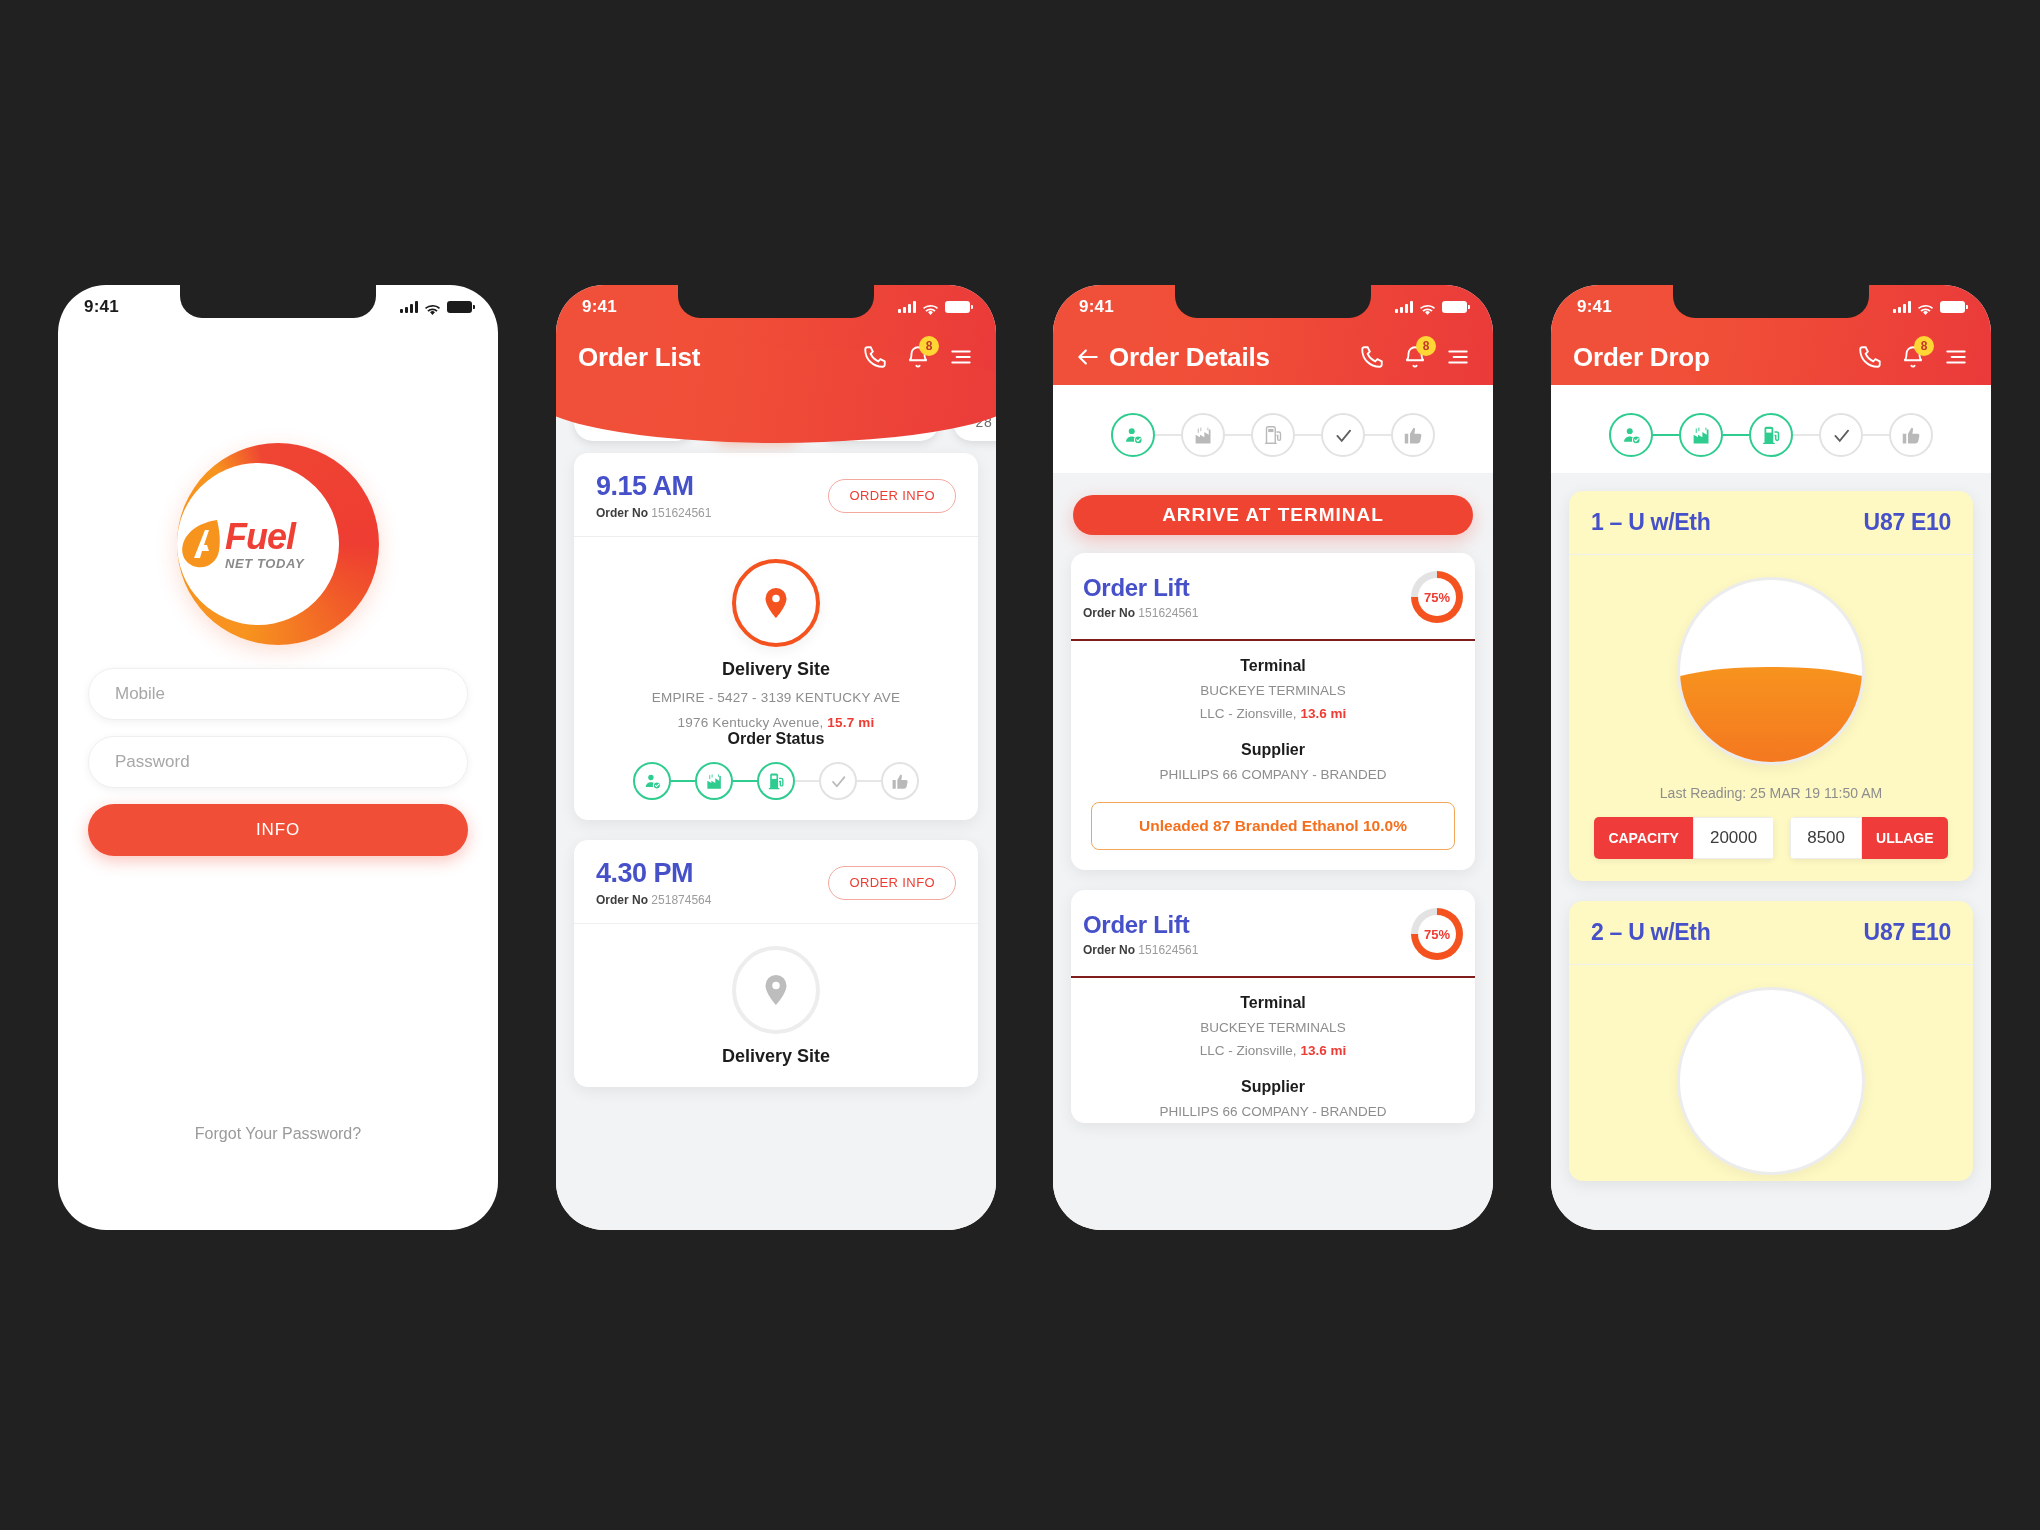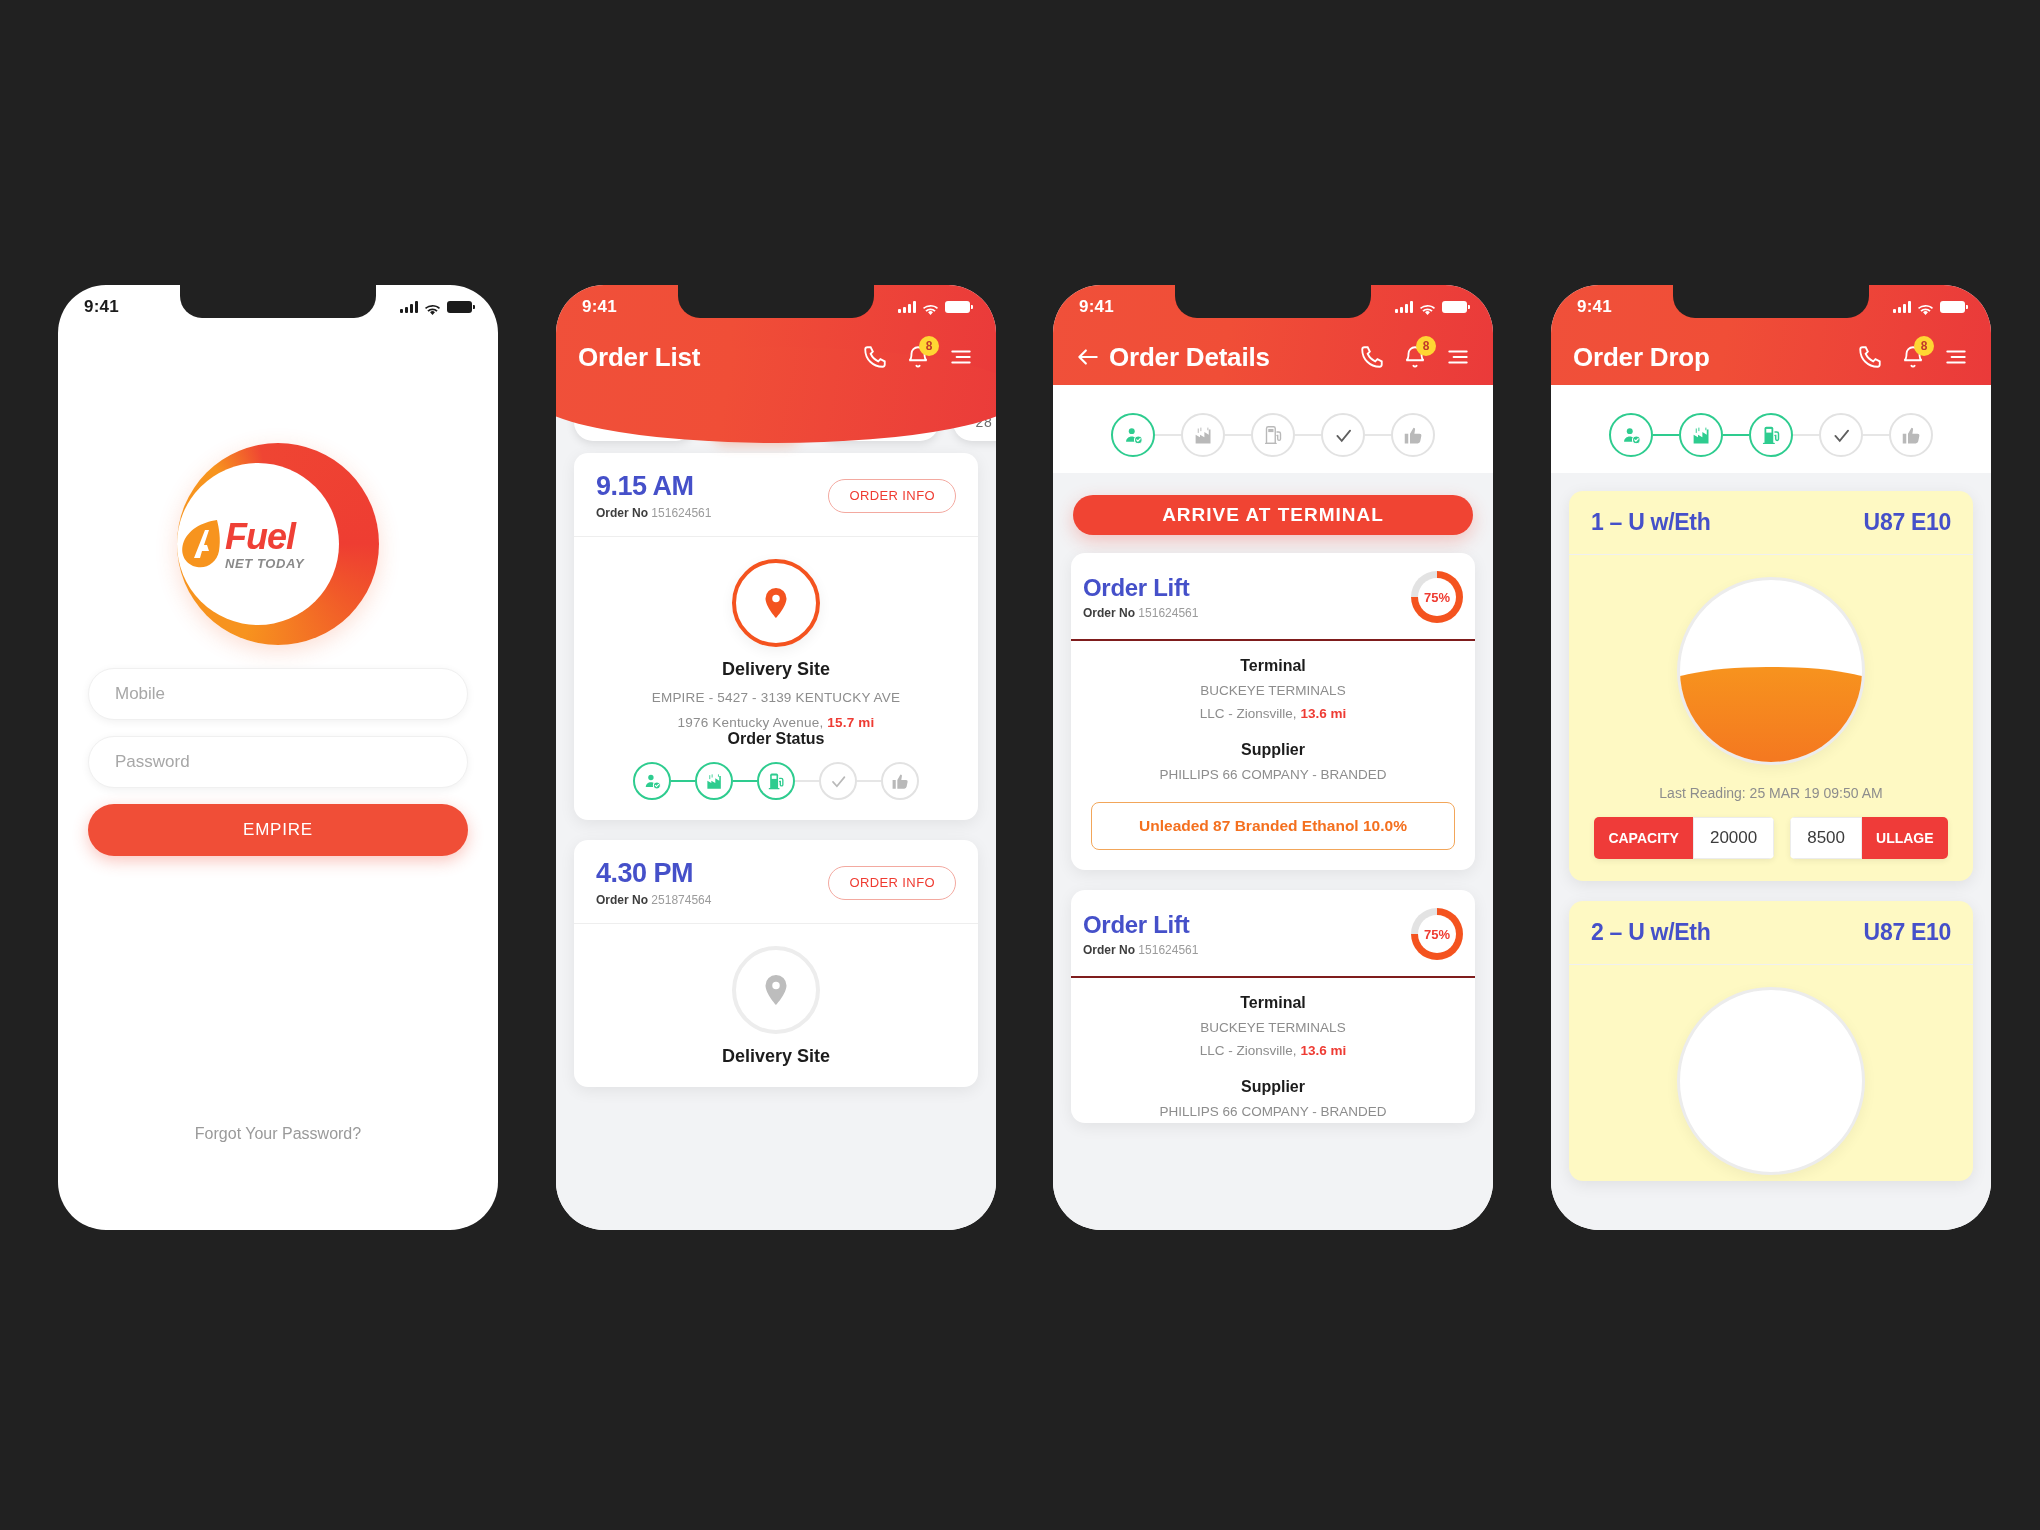--- a/index.html
+++ b/index.html
@@ -345,21 +345,21 @@
         </div>
       </div>
 
       <div class="field" id="field-mobile">
         <span>Mobile</span>
       </div>
       <div class="field" id="field-password">
         <span>Password</span>
       </div>
 
-      <button class="login-btn">EMPIRE</button>
+      <button class="login-btn">INFO</button>
       <div class="forgot">Forgot Your Password?</div>
     </div>
   </div>
 
   <div class="phone" id="phone2">
     <div class="apphead curved"></div>
     <div class="notch"></div>
     <div class="statusbar light">
       <span class="sb-time">9:41</span>
       <span class="sb-right">
@@ -712,21 +712,21 @@
       <div class="tank-card">
         <div class="tank-head">
           <span>1 – U w/Eth</span>
           <span>U87 E10</span>
         </div>
         <div class="gauge-wrap">
           <div class="gauge">
             <div class="fill" style="height: 52%;"></div>
           </div>
         </div>
-        <div class="reading">Last Reading: 25 MAR 19 09:50 AM</div>
+        <div class="reading">Last Reading: 25 MAR 19 11:50 AM</div>
         <div class="segrow">
           <div class="seg">
             <span class="lab">CAPACITY</span>
             <span class="val">20000</span>
           </div>
           <div class="seg">
             <span class="val">8500</span>
             <span class="lab">ULLAGE</span>
           </div>
         </div>

